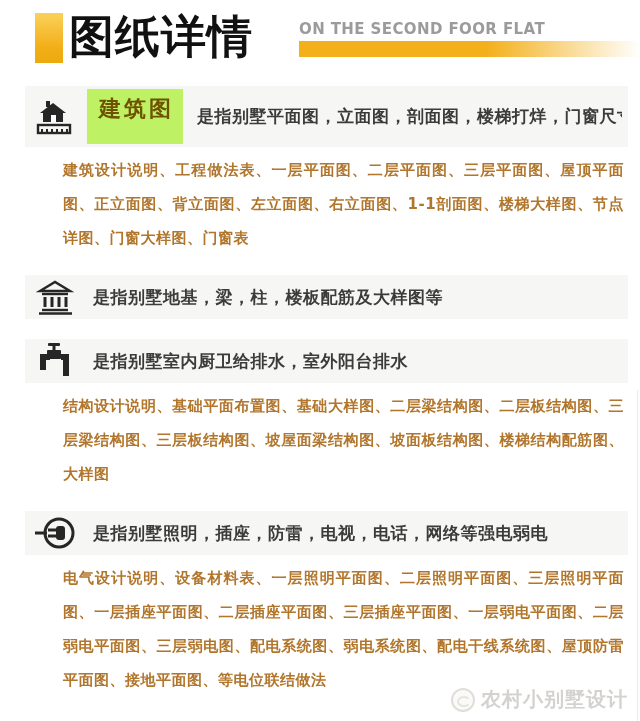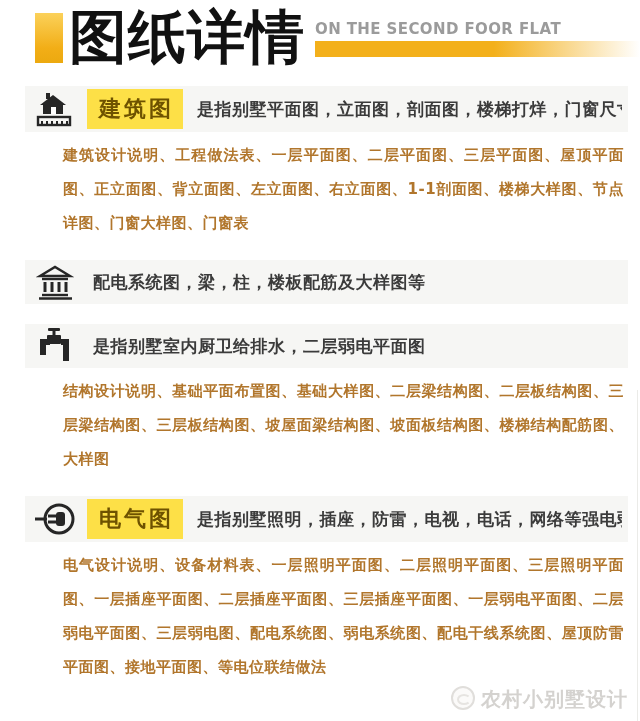--- a/index.html
+++ b/index.html
@@ -2,38 +2,38 @@
 <html><head>
 <meta charset="utf-8">
 <style>
   html,body{margin:0;padding:0;background:#ffffff;}
   #page{position:relative;width:640px;height:721px;background:#ffffff;overflow:hidden;
         font-family:"DejaVu Sans",sans-serif;}
   
   .header{display:flex;align-items:flex-start;padding:8px 0 0 35px;height:72px;box-sizing:border-box;}
   .yellow-block{width:28px;height:50px;margin-top:5px;flex:0 0 auto;
         background:linear-gradient(180deg,#fbd15a 0%,#f2ae17 70%,#eca90f 100%);}
-  .page-title{font-family:"DejaVu Serif",serif;font-weight:bold;font-size:58px;line-height:58px;
+  .page-title{font-family:"DejaVu Serif",serif;font-weight:bold;font-size:45px;line-height:58px;
         color:#111;margin:0 10px 0 6px;letter-spacing:1px;white-space:nowrap;}
-  .header-right{flex:1 1 auto;padding-top:12px;min-width:0;}
+  .header-right{flex:1 1 auto;padding-top:12px;min-width:0;margin-left:36px;}
   .page-subtitle{color:#9b9b9b;font-weight:bold;font-size:15px;letter-spacing:.4px;white-space:nowrap;}
   .gradient-bar{height:16px;margin-top:3px;
         background:linear-gradient(90deg,#f3b01b 0%,#f3b01b 55%,rgba(243,176,27,0) 100%);}
   
   .section{margin:14px 12px 20px 25px;}
   .section-header{display:flex;align-items:center;background:#f6f6f4;padding:3px 6px 3px 8px;}
   .icon-cell{width:46px;height:38px;flex:0 0 auto;display:flex;align-items:center;justify-content:center;}
-  .label-box{background:#fde047;color:#6e5200;font-weight:bold;font-size:22px;letter-spacing:3px;
-        padding:5px 9px 5px 12px;margin-left:8px;flex:0 0 auto;}
+  .label-box{background:#bef264;color:#6e5200;font-weight:bold;font-size:22px;letter-spacing:3px;
+        padding:5px 9px 20px 12px;margin-left:8px;flex:0 0 auto;}
   .section-desc{font-weight:bold;color:#3b3b3b;font-size:17px;margin-left:14px;white-space:nowrap;
         overflow:hidden;letter-spacing:.5px;}
   .section-body{font-weight:bold;color:#b1762c;font-size:15px;line-height:34px;
         margin:6px 4px 0 38px;letter-spacing:.5px;text-align:justify;}
   
-  .watermark{position:absolute;right:12px;bottom:8px;display:flex;gap:6px;
+  .watermark{position:absolute;right:12px;bottom:8px;display:flex;align-items:center;gap:6px;
         color:#d4d2cf;font-weight:bold;font-size:20px;letter-spacing:1px;
         text-shadow:1px 1px 0 #ffffff;}
   .wm-logo{width:24px;height:24px;border:2px solid #e0dedb;border-radius:50%;box-sizing:border-box;
         position:relative;background:#fbfaf9;}
   .wm-logo:before{content:"";position:absolute;left:4px;top:6px;width:10px;height:7px;
         border:2px solid #e6e4e1;border-radius:50%;border-right-color:transparent;}
   .right-edge-line{position:absolute;right:2px;top:390px;bottom:0;width:1px;background:#ebebe8;}
   svg{display:block;}
 </style>
 </head>
@@ -76,60 +76,59 @@
         <svg width="40" height="36" viewBox="0 0 40 36">
           <g fill="none" stroke="#262626" stroke-width="2.4">
             <path d="M4 12 L19 3 L34 12 Z"></path>
             <path d="M6 15 h26"></path>
             <path d="M9 18 v10 M16 18 v10 M23 18 v10 M30 18 v10" stroke-width="3"></path>
             <path d="M6 31 h26"></path>
             <path d="M3 34.5 h33" stroke-width="2.6"></path>
           </g>
         </svg>
       </span>
-      <span class="section-desc">配电系统图，梁，柱，楼板配筋及大样图等</span>
+      <span class="section-desc">是指别墅地基，梁，柱，楼板配筋及大样图等</span>
     </div>
   </div>
 
   <div class="section">
     <div class="section-header">
       <span class="icon-cell">
         <svg width="40" height="38" viewBox="0 0 40 38">
           <g fill="#262626">
             <rect x="12" y="1" width="12" height="3" rx="1"></rect>
             <rect x="16.5" y="3" width="3" height="6"></rect>
             <rect x="11" y="8" width="14" height="9" rx="1"></rect>
             <rect x="4" y="12" width="10" height="6"></rect>
             <rect x="4" y="12" width="6" height="16"></rect>
             <rect x="25" y="12" width="8" height="6"></rect>
             <rect x="27" y="12" width="6" height="22"></rect>
           </g>
         </svg>
       </span>
-      <span class="section-desc">是指别墅室内厨卫给排水，二层弱电平面图</span>
+      <span class="section-desc">是指别墅室内厨卫给排水，室外阳台排水</span>
     </div>
     <div class="section-body">结构设计说明、基础平面布置图、基础大样图、二层梁结构图、二层板结构图、三层梁结构图、三层板结构图、坡屋面梁结构图、坡面板结构图、楼梯结构配筋图、大样图</div>
   </div>
 
   <div class="section">
     <div class="section-header">
       <span class="icon-cell">
         <svg width="44" height="38" viewBox="0 0 44 38">
           <g stroke="#262626" fill="none">
             <circle cx="25" cy="19" r="14" stroke-width="3"></circle>
             <path d="M1 19 h12" stroke-width="3"></path>
             <g fill="#262626" stroke="none">
               <rect x="22" y="12" width="9" height="14" rx="3"></rect>
               <rect x="14" y="14.5" width="9" height="3"></rect>
               <rect x="14" y="20.5" width="9" height="3"></rect>
             </g>
           </g>
         </svg>
       </span>
-      <span class="label-box">电气图</span>
       <span class="section-desc">是指别墅照明，插座，防雷，电视，电话，网络等强电弱电</span>
     </div>
     <div class="section-body">电气设计说明、设备材料表、一层照明平面图、二层照明平面图、三层照明平面图、一层插座平面图、二层插座平面图、三层插座平面图、一层弱电平面图、二层弱电平面图、三层弱电图、配电系统图、弱电系统图、配电干线系统图、屋顶防雷平面图、接地平面图、等电位联结做法</div>
   </div>
 
   <div class="watermark">
     <span class="wm-logo"></span>
     <span>农村小别墅设计</span>
   </div>
 

